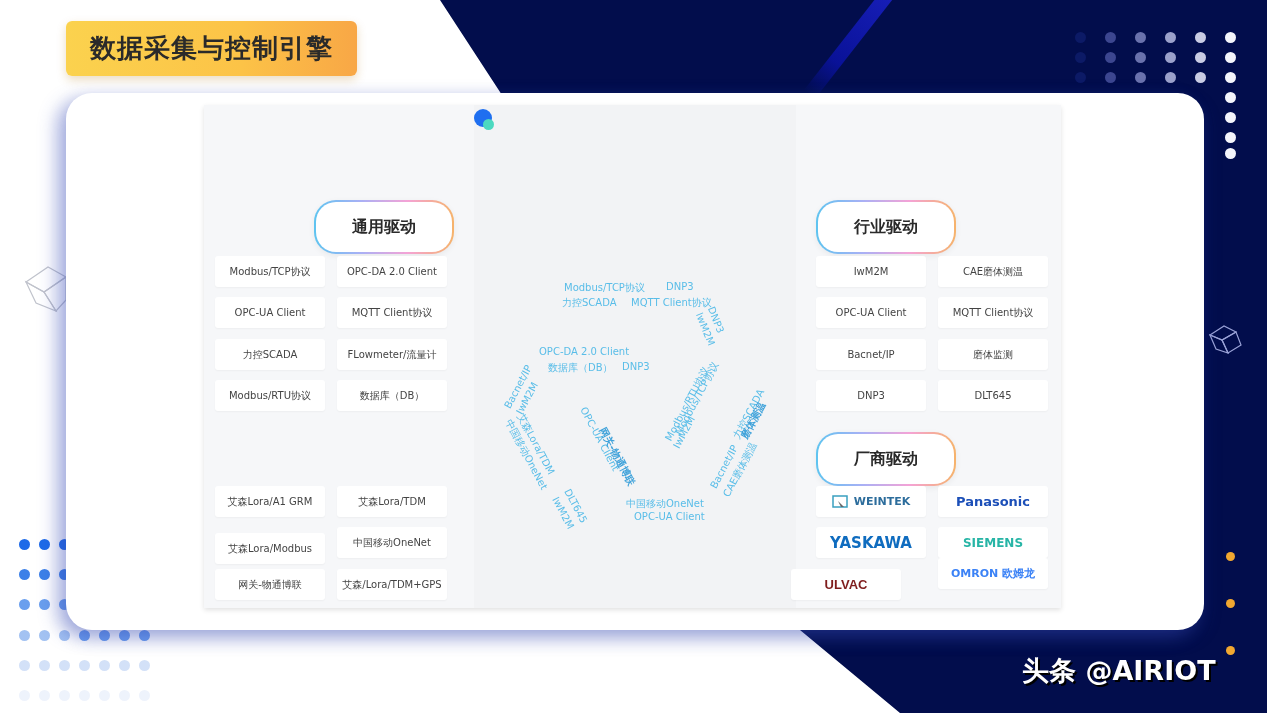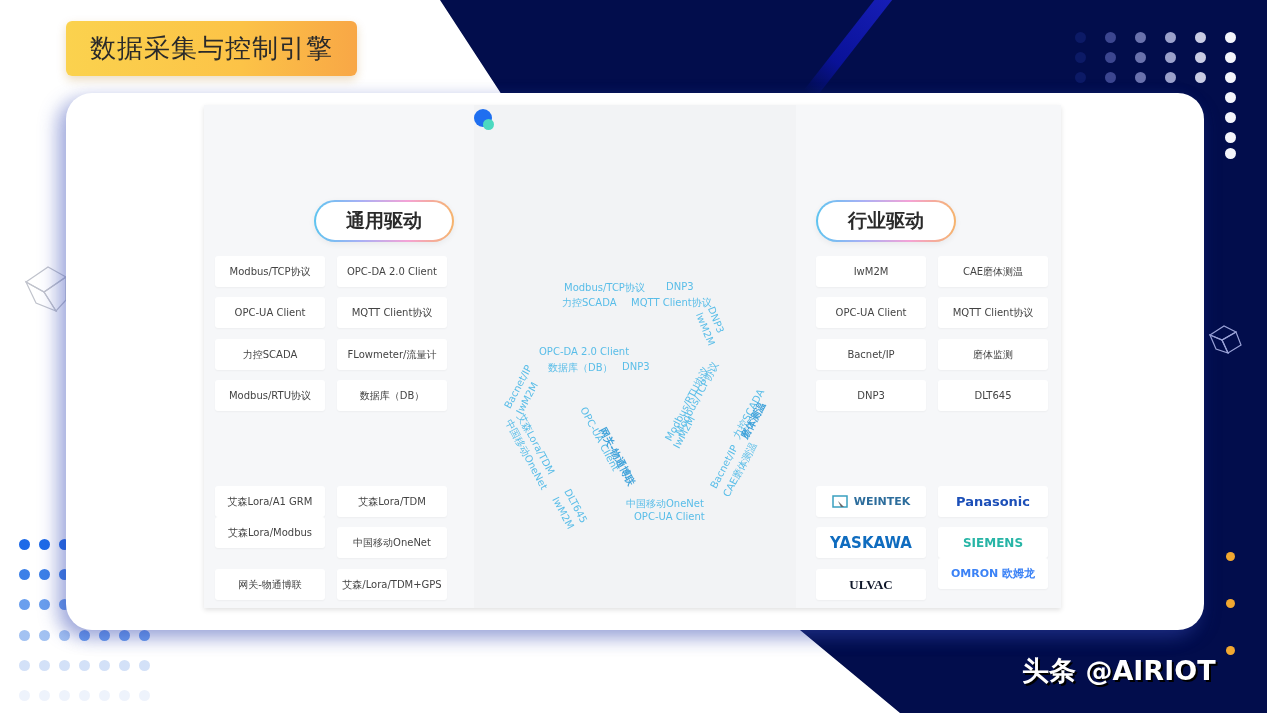--- a/index.html
+++ b/index.html
@@ -26,21 +26,21 @@
 
   .cube { position: absolute; }
 
   .title-badge {
     position: absolute; left: 66px; top: 21px; width: 291px; height: 55px;
     background: linear-gradient(90deg, #fbd24e 0%, #fcc347 60%, #f8a746 100%);
     border-radius: 6px;
     box-shadow: 0 4px 10px rgba(180,120,20,.25);
     display: flex; align-items: center; justify-content: center;
   }
-  .title-badge span { font-size: 26px; font-weight: normal; color: #2a2a2a; letter-spacing: 1px; }
+  .title-badge span { font-size: 26px; font-weight: bold; color: #2a2a2a; letter-spacing: 1px; }
 
   .main-card {
     position: absolute; left: 66px; top: 93px; width: 1138px; height: 537px;
     background: #ffffff; border-radius: 26px;
     box-shadow: -10px 6px 18px rgba(60,80,190,.35), 0 8px 18px rgba(40,60,160,.25);
   }
 
   .panel {
     position: absolute; left: 204px; top: 105px; width: 857px; height: 503px;
     background: #f6f7f9;
@@ -51,28 +51,28 @@
     background: #f2f3f5;
   }
   .headline {
     position: absolute; left: 292px; top: 8px;
     font-size: 30px; font-weight: bold; color: #2b2b2b; letter-spacing: 1px;
   }
   .headline-dot1 { position: absolute; left: 270px; top: 4px; width: 18px; height: 18px; border-radius: 50%; background: #1f6ff0; }
   .headline-dot2 { position: absolute; left: 279px; top: 14px; width: 11px; height: 11px; border-radius: 50%; background: #4cd9c0; }
 
   .pill {
-    position: absolute; width: 140px; height: 42px; border-radius: 22px;
+    position: absolute; width: 140px; height: 54px; border-radius: 22px;
     background: #fff;
     border: 2px solid transparent;
     background-image: linear-gradient(#fff,#fff), linear-gradient(90deg,#5ec4f0,#a9b0f5,#f4a3d6,#f6b36b);
     background-origin: border-box; background-clip: padding-box, border-box;
     box-shadow: 0 2px 6px rgba(0,0,0,.06);
     display: flex; align-items: center; justify-content: center;
-    font-size: 19px; font-weight: bold; color: #2a2a2a;
+    font-size: 16px; font-weight: bold; color: #2a2a2a;
   }
 
   .tile {
     position: absolute; width: 110px; height: 31px; background: #ffffff;
     border-radius: 3px; box-shadow: 0 1px 2px rgba(0,0,0,.04);
     display: flex; align-items: center; justify-content: center;
     font-size: 10px; color: #444;
     white-space: nowrap;
   }
   .tile.logo { font-weight: bold; font-size: 13px; }
@@ -188,46 +188,47 @@
   <div class="tile" style="left:133px;top:151px">OPC-DA 2.0 Client</div>
   <div class="tile" style="left:11px;top:192px">OPC-UA Client</div>
   <div class="tile" style="left:133px;top:192px">MQTT Client协议</div>
   <div class="tile" style="left:11px;top:234px">力控SCADA</div>
   <div class="tile" style="left:133px;top:234px">FLowmeter/流量计</div>
   <div class="tile" style="left:11px;top:275px">Modbus/RTU协议</div>
   <div class="tile" style="left:133px;top:275px">数据库（DB）</div>
 
   <div class="tile" style="left:11px;top:381px">艾森Lora/A1 GRM</div>
   <div class="tile" style="left:133px;top:381px">艾森Lora/TDM</div>
-  <div class="tile" style="left:11px;top:412px">艾森Lora/Modbus</div>
+  <div class="tile" style="left:11px;top:428px">艾森Lora/Modbus</div>
   <div class="tile" style="left:133px;top:422px">中国移动OneNet</div>
   <div class="tile" style="left:11px;top:464px">网关-物通博联</div>
   <div class="tile" style="left:133px;top:464px">艾森/Lora/TDM+GPS</div>
 
   <div class="pill" style="left:612px;top:95px">行业驱动</div>
   <div class="tile" style="left:612px;top:151px">IwM2M</div>
   <div class="tile" style="left:734px;top:151px">CAE磨体测温</div>
   <div class="tile" style="left:612px;top:192px">OPC-UA Client</div>
   <div class="tile" style="left:734px;top:192px">MQTT Client协议</div>
   <div class="tile" style="left:612px;top:234px">Bacnet/IP</div>
   <div class="tile" style="left:734px;top:234px">磨体监测</div>
   <div class="tile" style="left:612px;top:275px">DNP3</div>
   <div class="tile" style="left:734px;top:275px">DLT645</div>
 
+  <div class="pill" style="left:612px;top:327px">厂商驱动</div>
   <div class="tile logo" style="left:612px;top:381px;color:#2d6d9c;font-size:11px">
     <svg width="18" height="14" viewBox="0 0 18 14" style="margin-right:4px">
         <rect x="1" y="1" width="14" height="11" fill="none" stroke="#3aa0c0" stroke-width="1.5"></rect>
         <path d="M6 6 L12 12 L9 12 Z" fill="#666"></path>
       </svg>
     <span>WEINTEK</span>
   </div>
   <div class="tile logo" style="left:734px;top:381px;color:#1c4fb8">Panasonic</div>
   <div class="tile logo" style="left:612px;top:422px;color:#0f6cbf;font-size:15px">YASKAWA</div>
   <div class="tile logo" style="left:734px;top:422px;color:#27b5a6;font-size:12px">SIEMENS</div>
-  <div class="tile logo" style="left:612px;top:464px;color:#0f172a;font-family:Liberation Serif, serif">ULVAC</div>
+  <div class="tile logo" style="left:587px;top:464px;color:#7f1d1d;font-family:Liberation Sans, sans-serif">ULVAC</div>
   <div class="tile logo" style="left:734px;top:453px;color:#3b82f6;font-size:11px">OMRON 欧姆龙</div>
 
   <div>
     <div class="wc" style="left:360px;top:176px">Modbus/TCP协议</div>
     <div class="wc" style="left:462px;top:176px">DNP3</div>
     <div class="wc" style="left:358px;top:191px">力控SCADA</div>
     <div class="wc" style="left:427px;top:191px">MQTT Client协议</div>
     <div class="wc" style="left:512px;top:200px;transform:rotate(68deg)">DNP3</div>
     <div class="wc" style="left:500px;top:206px;transform:rotate(68deg)">IwM2M</div>
     <div class="wc" style="left:468px;top:326px;transform:rotate(-62deg)">Modbus/TCP协议</div>

